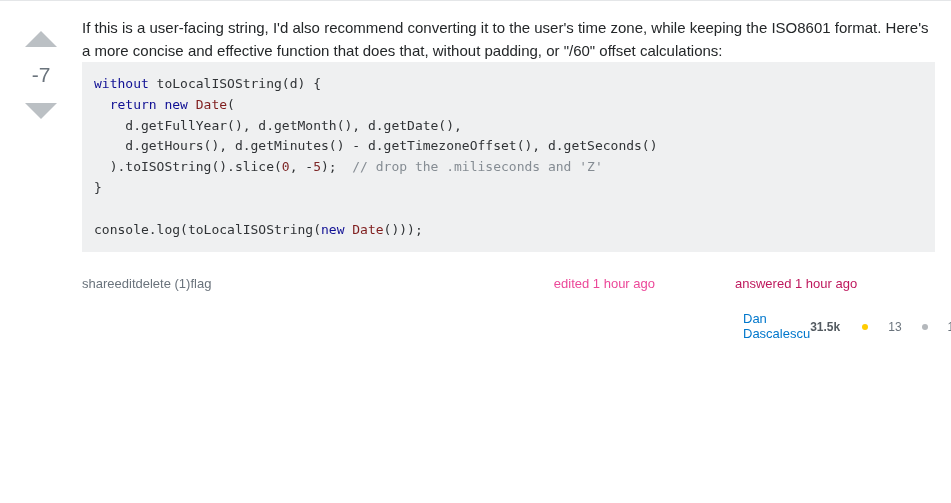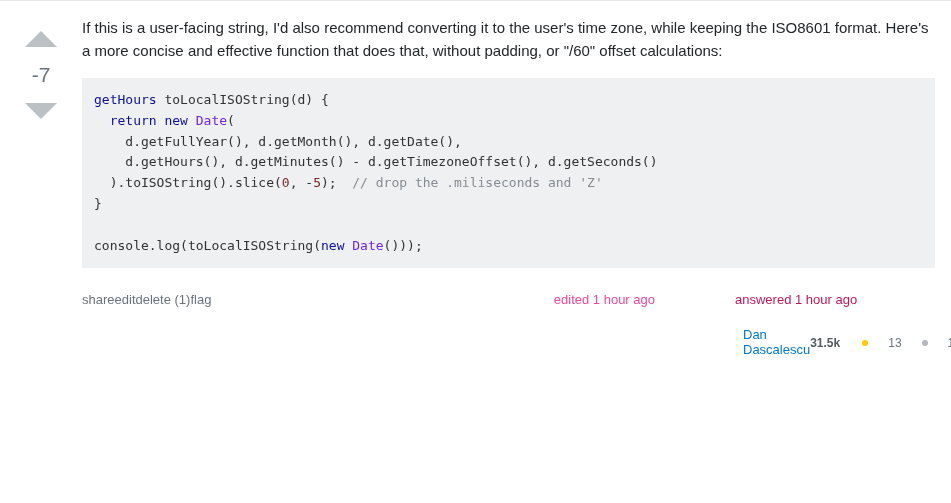--- a/index.html
+++ b/index.html
@@ -3,24 +3,24 @@
 <meta charset="utf-8">
 <style>
 *{box-sizing:border-box;margin:0;padding:0}
 body{font-family:Arial,Helvetica,sans-serif;font-size:15px;color:#242729;background:#fff;width:951px}
 .answer{display:flex;padding:16px 16px 0 16px;border-top:1px solid #e4e6e8}
 .vote-col{width:50px;flex-shrink:0;display:flex;flex-direction:column;align-items:center;padding-top:4px}
 .arrow{cursor:pointer}
 .arrow svg{display:block}
 .score{font-size:21px;color:#6a737c;margin:6px 0}
 .content-col{flex:1;padding-left:16px}
-.prose{font-size:15px;line-height:1.5;color:#242729;margin-bottom:16px}
+.prose{font-size:15px;line-height:1.5;color:#242729;margin-bottom:0}
 .code-block{background:#eff0f1;padding:12px;font-family:Consolas,Menlo,Monaco,monospace;font-size:13px;line-height:1.6;color:#303336;overflow:auto;margin-bottom:24px;white-space:pre}
 .kw{color:#101094}
-.typ{color:#6d28d9}
+.typ{color:#7f1d1d}
 .lit{color:#7d2727}
 .com{color:#858c93}
 .actions-row{display:flex;align-items:flex-start;margin-bottom:12px;font-size:13px}
 .action-links{color:#6a737c;display:flex;gap:0;flex:0 0 auto}
 .action-links span{cursor:pointer}
 .edited{color:#ec4899;margin-left:auto;cursor:pointer;padding-right:80px}
 .usercard{width:200px;flex-shrink:0}
 .answered-time{color:#be185d;margin-bottom:20px}
 .userline{display:flex;gap:8px}
 .avatar{width:32px;height:32px;background:#3a4a4a;border-radius:1px;background-image:linear-gradient(135deg,#2a5a5a 0%,#3a6a6a 50%,#4a7a7a 100%)}
@@ -48,21 +48,21 @@
     <div class="arrow">
       <svg width="36" height="36" viewBox="0 0 36 36">
           <path d="M2 10h32L18 26 2 10z" fill="#bbc0c4"></path>
         </svg>
     </div>
   </div>
 
   <div class="content-col">
     <p class="prose">If this is a user-facing string, I'd also recommend converting it to the user's time zone, while keeping the ISO8601 format. Here's a more concise and effective function that does that, without padding, or "/60" offset calculations:</p>
 
-    <pre class="code-block"><span class="kw">getHours</span><span> toLocalISOString(d) {</span>
+    <pre class="code-block"><span class="kw">without</span><span> toLocalISOString(d) {</span>
 <span>  </span><span class="kw">return</span><span> </span><span class="kw">new</span><span> </span><span class="typ">Date</span><span>(</span>
 <span>    d.getFullYear(), d.getMonth(), d.getDate(),</span>
 <span>    d.getHours(), d.getMinutes() - d.getTimezoneOffset(), d.getSeconds()</span>
 <span>  ).toISOString().slice(</span><span class="lit">0</span><span>, -</span><span class="lit">5</span><span>);  </span><span class="com">// drop the .miliseconds and 'Z'</span>
 <span>}</span>
 
 <span>console.log(toLocalISOString(</span><span class="kw">new</span><span> </span><span class="typ">Date</span><span>()));</span></pre>
 
     <div class="actions-row">
       <div class="action-links">

